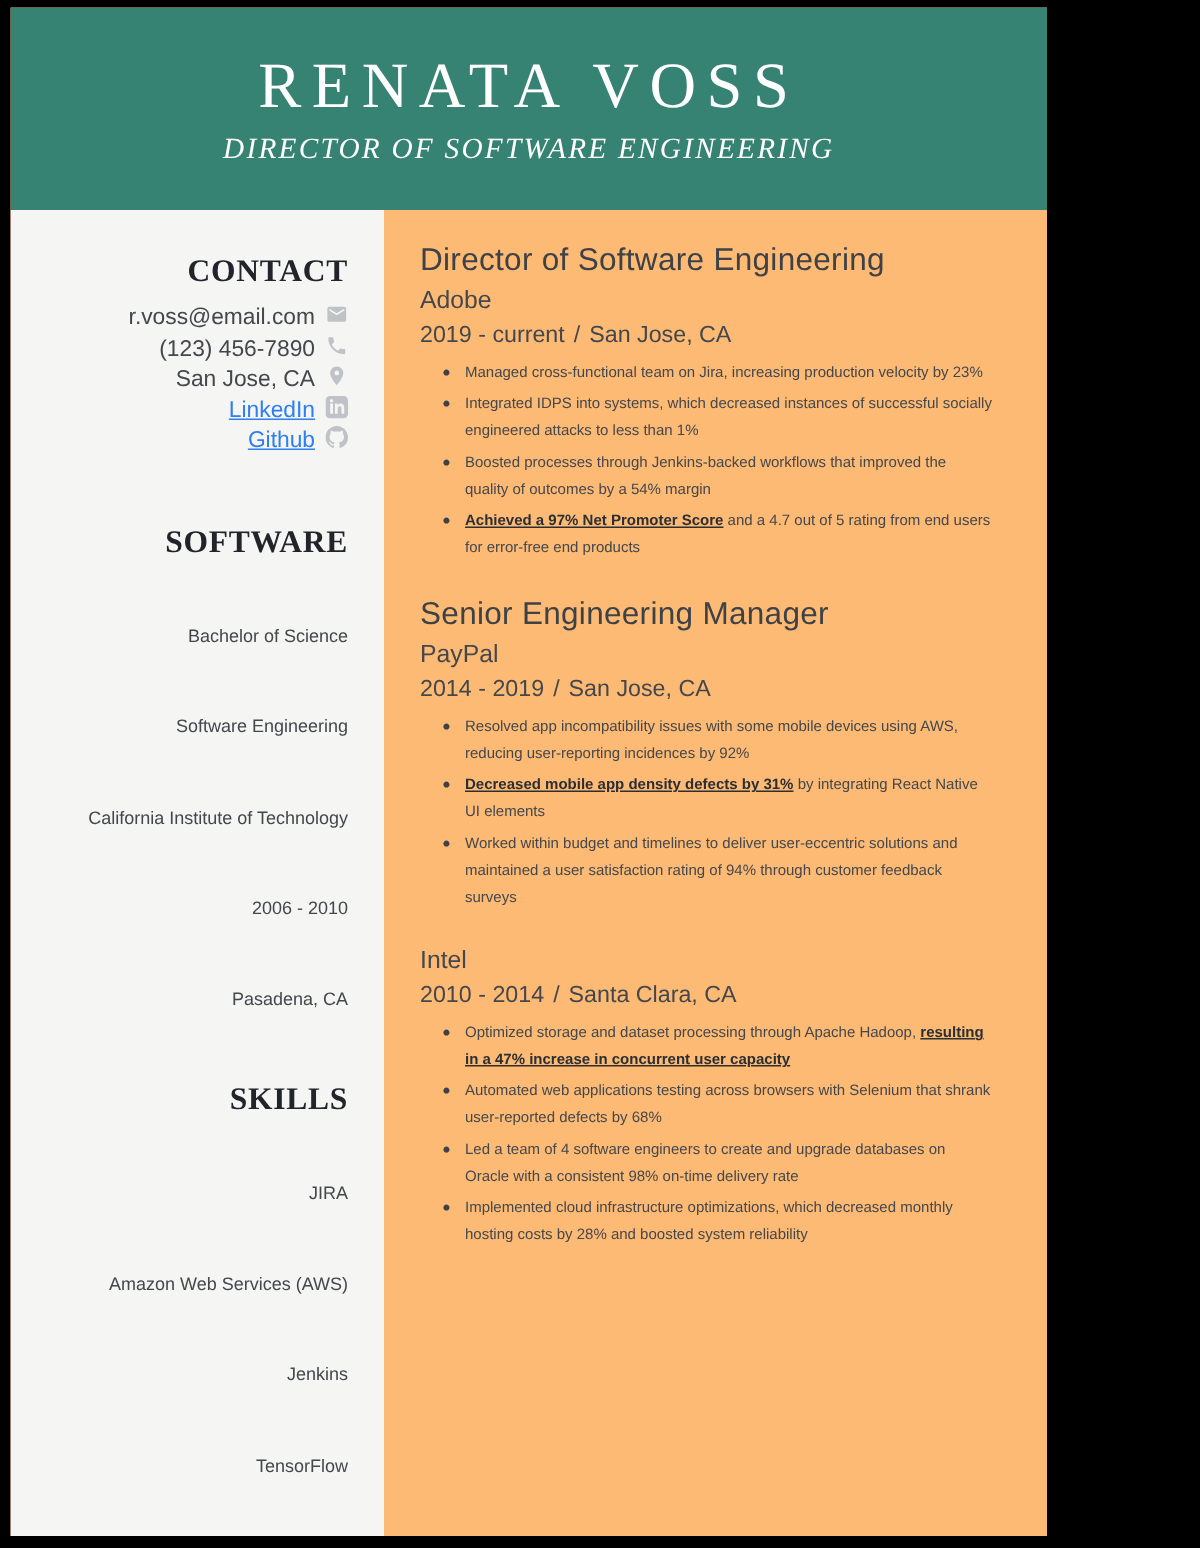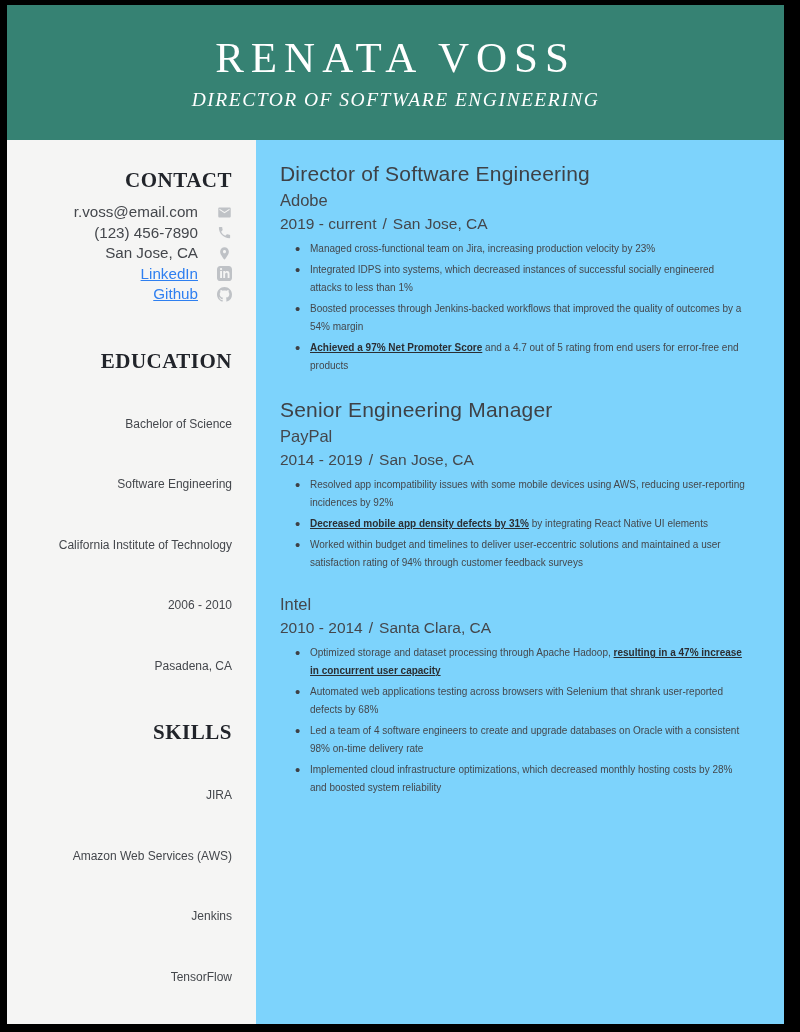--- a/index.html
+++ b/index.html
@@ -12,22 +12,22 @@
     --frame:#000000;
   }
   *{box-sizing:border-box;}
   html,body{margin:0;padding:0;}
   body{
     width:800px;height:1032px;overflow:hidden;
     background:var(--frame);
     font-family:"Liberation Sans","DejaVu Sans",sans-serif;
   }
   .page{
-    position:absolute;left:7px;top:5px;width:777px;height:1019px;
-    background:#7dd3fc;overflow:hidden;
+    position:absolute;left:7px;top:5px;width:691px;height:1019px;
+    background:#fdba74;overflow:hidden;
   }
   
   .banner{
     height:135px;background:var(--teal);
     display:flex;flex-direction:column;align-items:center;justify-content:center;
     color:#ffffff;
   }
   .banner h1{
     margin:0;font-family:"Liberation Serif","DejaVu Serif",serif;
     font-weight:500;font-size:43px;letter-spacing:7px;line-height:1.1;
@@ -43,21 +43,21 @@
     padding:28px 24px 0 40px;text-align:right;color:var(--body);
   }
   .side-section + .side-section{margin-top:44px;}
   .side-heading,.main-heading{
     margin:0 0 9px 0;font-family:"Liberation Serif","DejaVu Serif",serif;
     font-weight:700;font-size:21px;letter-spacing:0.5px;color:var(--heading);
   }
   .side-line,.skill-item{font-size:12px;line-height:20.5px;margin-top:40px;}
   .skill-list,.contact-list,.bullets{list-style:none;margin:0;padding:0;}
   .contact-item{
-    display:flex;justify-content:flex-end;align-items:center;gap:19px;
+    display:flex;justify-content:flex-end;align-items:flex-start;gap:7px;
     font-size:15.2px;line-height:20.5px;
   }
   .contact-item .icon{display:inline-flex;color:var(--icon);flex:0 0 auto;}
   .contact-item .icon svg{width:15px;height:15px;fill:currentColor;}
   .contact-link{color:var(--link);text-decoration:underline;cursor:pointer;}
   
   .main{flex:1;padding:22px 36px 0 24px;color:var(--body);}
   .main-heading{font-size:22px;margin-bottom:13px;}
   .job{margin-top:0;}
   .job + .job{margin-top:23px;}
@@ -131,21 +131,21 @@
               <span class="icon">
                 <svg viewBox="0 0 16 16">
                   <path d="M8 0C3.58 0 0 3.58 0 8c0 3.54 2.29 6.53 5.47 7.59.4.07.55-.17.55-.38 0-.19-.01-.82-.01-1.49-2.01.37-2.53-.49-2.69-.94-.09-.23-.48-.94-.82-1.13-.28-.15-.68-.52-.01-.53.63-.01 1.08.58 1.23.82.72 1.21 1.87.87 2.33.66.07-.52.28-.87.51-1.07-1.78-.2-3.64-.89-3.64-3.95 0-.87.31-1.59.82-2.15-.08-.2-.36-1.02.08-2.12 0 0 .67-.21 2.2.82.64-.18 1.32-.27 2-.27s1.36.09 2 .27c1.53-1.04 2.2-.82 2.2-.82.44 1.1.16 1.92.08 2.12.51.56.82 1.27.82 2.15 0 3.07-1.87 3.75-3.65 3.95.29.25.54.73.54 1.48 0 1.07-.01 1.93-.01 2.2 0 .21.15.46.55.38A8.01 8.01 0 0 0 16 8c0-4.42-3.58-8-8-8z"></path>
                 </svg>
               </span>
             </li>
           </ul>
       </section>
 
       <section class="side-section">
-        <h2 class="side-heading">EDUCATION</h2>
+        <h2 class="side-heading">SOFTWARE</h2>
         <div id="education-lines">
             <div class="side-line">Bachelor of Science</div>
             <div class="side-line">Software Engineering</div>
             <div class="side-line">California Institute of Technology</div>
             <div class="side-line">2006 - 2010</div>
             <div class="side-line">Pasadena, CA</div>
           </div>
       </section>
 
       <section class="side-section">

